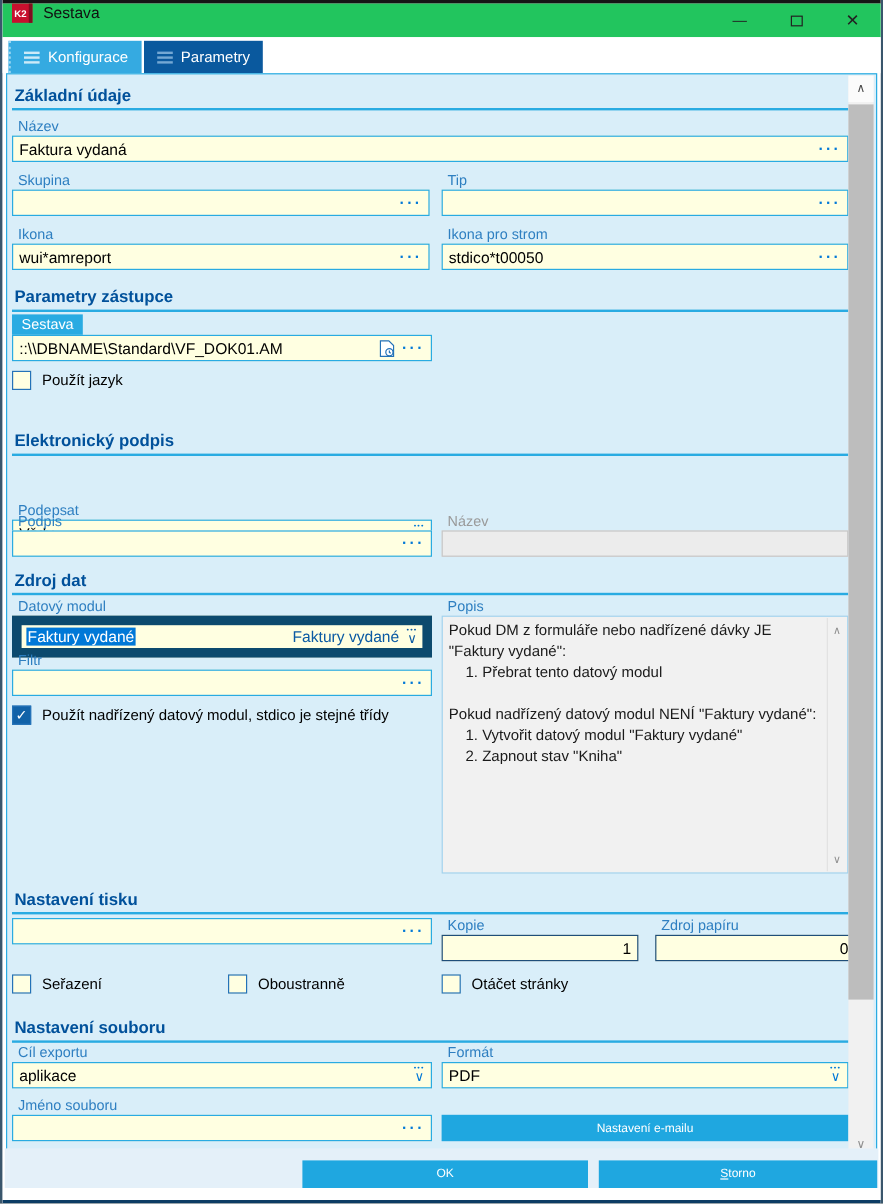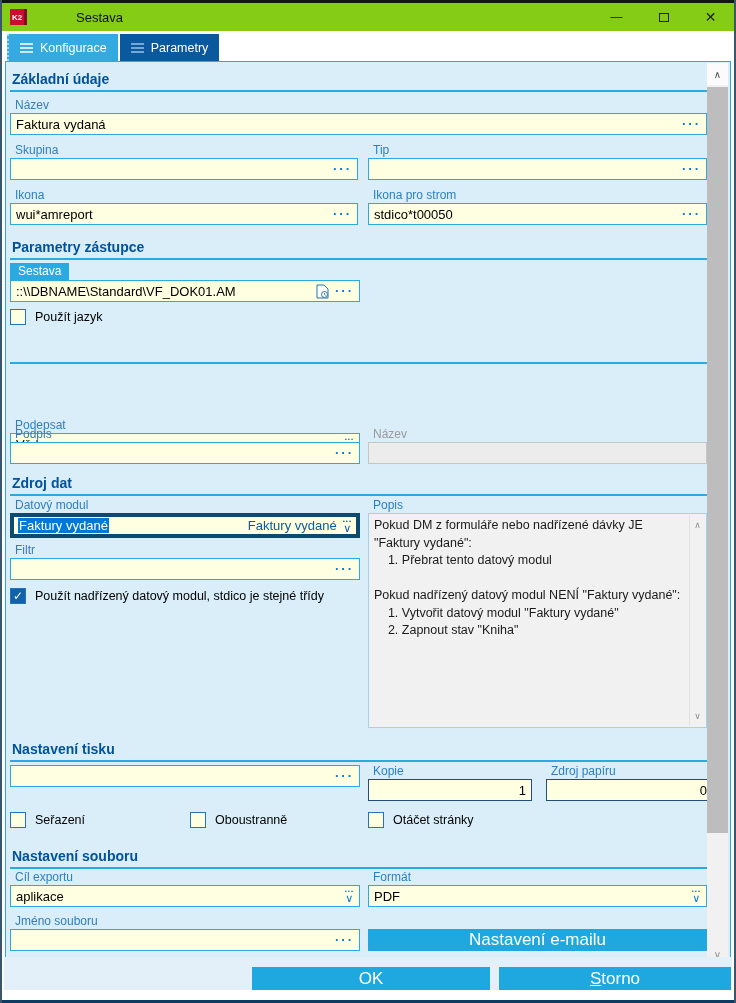--- a/index.html
+++ b/index.html
@@ -3,22 +3,22 @@
 <meta charset="utf-8">
 <style>
   html,body{margin:0;padding:0;background:#888;}
   *{box-sizing:border-box;font-family:"Liberation Sans","DejaVu Sans",sans-serif;}
   .window{position:relative;width:736px;height:1003px;background:#FFFFFF;
     border-left:2px solid #3A566C;border-right:2px solid #3A566C;overflow:hidden;}
   .top-strip{position:absolute;top:0;left:0;right:0;height:3px;background:#151515;}
   .bottom-strip{position:absolute;bottom:0;left:0;right:0;height:3px;background:#0C3C64;}
 
   
-  .titlebar{position:absolute;top:3px;left:0;right:0;height:28px;background:#84cc16;
-    display:flex;align-items:center;gap:40px;}
+  .titlebar{position:absolute;top:3px;left:0;right:0;height:28px;background:#22c55e;
+    display:flex;}
   .applogo{width:17px;height:16px;background:#C8102E;border-right:3px solid #7E0E20;
     color:#fff;font-size:8px;font-weight:bold;display:flex;align-items:center;justify-content:center;
     margin-left:8px;}
   .apptitle{margin-left:9px;font-size:13px;color:#111;}
   .wincontrols{margin-left:auto;display:flex;height:100%;}
   .winbtn{width:47px;height:100%;display:flex;align-items:center;justify-content:center;
     color:#222;font-size:12px;cursor:default;}
   .maxbox{width:10px;height:9px;border:1px solid #222;display:inline-block;}
 
   
@@ -39,21 +39,21 @@
   .sec-title{font-size:14px;font-weight:bold;color:#01519B;margin:0 0 0 2px;line-height:16px;}
   .sec-rule{height:2px;background:#29ABE2;margin-top:3px;}
 
   .fg{position:absolute;}
   .lbl{display:block;font-size:12px;line-height:13px;height:13px;color:#2E7FC1;margin:0 0 1px 5px;white-space:nowrap;}
   .lbl.dis{color:#9A9A9A;}
   .fld{height:22px;background:#FFFFE1;border:1px solid #29ABE2;display:flex;align-items:center;
     padding:0 5px;font-size:13px;color:#000;white-space:nowrap;overflow:hidden;}
   .fld.dis{background:#ECECEC;border-color:#C6C6C6;}
   .fld.num{justify-content:flex-end;border-color:#1F4E79;}
-  .fld.focus{height:25px;border:4px solid #0c4a6e;padding:0 4px;}
+  .fld.focus{height:35px;border:8px solid #0c4a6e;padding:0 4px;}
   .dots{margin-left:auto;color:#0078D7;font-weight:bold;letter-spacing:2px;font-size:13px;line-height:10px;cursor:default;}
   .dd{margin-left:auto;display:flex;flex-direction:column;align-items:center;color:#0078D7;cursor:default;}
   .dd .d1{font-style:normal;font-size:6px;letter-spacing:1px;line-height:5px;}
   .dd .d2{font-style:normal;font-size:11px;line-height:9px;}
   .sel{background:#0078D7;color:#fff;padding:0 1px;}
   .hint{margin-left:auto;color:#0B5AA3;padding-right:6px;}
 
   .chip{display:inline-block;background:#29ABE2;color:#fff;font-size:12px;line-height:17px;height:17px;padding:0 8px;}
 
   .cb{position:absolute;display:flex;align-items:center;gap:9px;cursor:default;}
@@ -66,21 +66,21 @@
     font-size:12.5px;line-height:1.4;color:#1a1a1a;white-space:pre-wrap;}
   .psb{position:absolute;top:1px;bottom:1px;right:1px;width:16px;background:#F1F1F1;border-left:1px solid #E2E2E2;}
   .psb .up,.psb .dn{position:absolute;left:0;right:0;height:16px;display:flex;align-items:center;justify-content:center;color:#8F8F8F;font-size:9px;}
   .psb .up{top:2px;} .psb .dn{bottom:2px;}
 
   .vscroll{position:absolute;top:1px;bottom:1px;right:2px;width:21px;background:#F1F1F1;}
   .sb-up{position:absolute;top:0;left:0;right:0;height:22px;background:#FBFBFB;display:flex;align-items:center;justify-content:center;color:#4A4A4A;font-size:10px;}
   .sb-dn{position:absolute;bottom:0;left:0;right:0;height:22px;display:flex;align-items:center;justify-content:center;color:#8F8F8F;font-size:10px;}
   .sb-thumb{position:absolute;left:0;right:0;top:24px;height:746px;background:#BDBDBD;}
 
-  .btn{background:#1FA7E0;color:#fff;font-size:17px;display:flex;align-items:center;justify-content:center;cursor:default;}
+  .btn{background:#1FA7E0;color:#fff;font-size:10px;display:flex;align-items:center;justify-content:center;cursor:default;}
   .emailbtn{position:absolute;height:22px;}
 
   .footer{position:absolute;left:2px;right:2px;bottom:13px;height:33px;background:#E4F0F9;}
   .footer .btn{position:absolute;top:10px;height:23px;}
   .u{text-decoration:underline;}
 
   .docicon{margin-left:auto;margin-right:6px;flex:0 0 auto;display:flex;}
   .docicon + .dots{margin-left:0;}
 </style>
 </head>
@@ -188,20 +188,21 @@
         <span class="dots">···</span>
       </div>
     </div>
 
     <div class="cb" style="left:4px;top:247px;">
       <span class="cbbox"></span>
       <span class="cbl">Použít jazyk</span>
     </div>
 
     <div class="sec" style="top:297px;">
+      <div class="sec-title">Elektronický podpis</div>
       <div class="sec-rule"></div>
     </div>
 
     <div class="fg" style="left:4px;top:321px;width:350px;margin-top:36px;">
       <span class="lbl">Podepsat</span>
       <div class="fld">
         <span>Vždy</span>
         <span class="dd">
             <i class="d1">•••</i>
             <i class="d2">∨</i>

